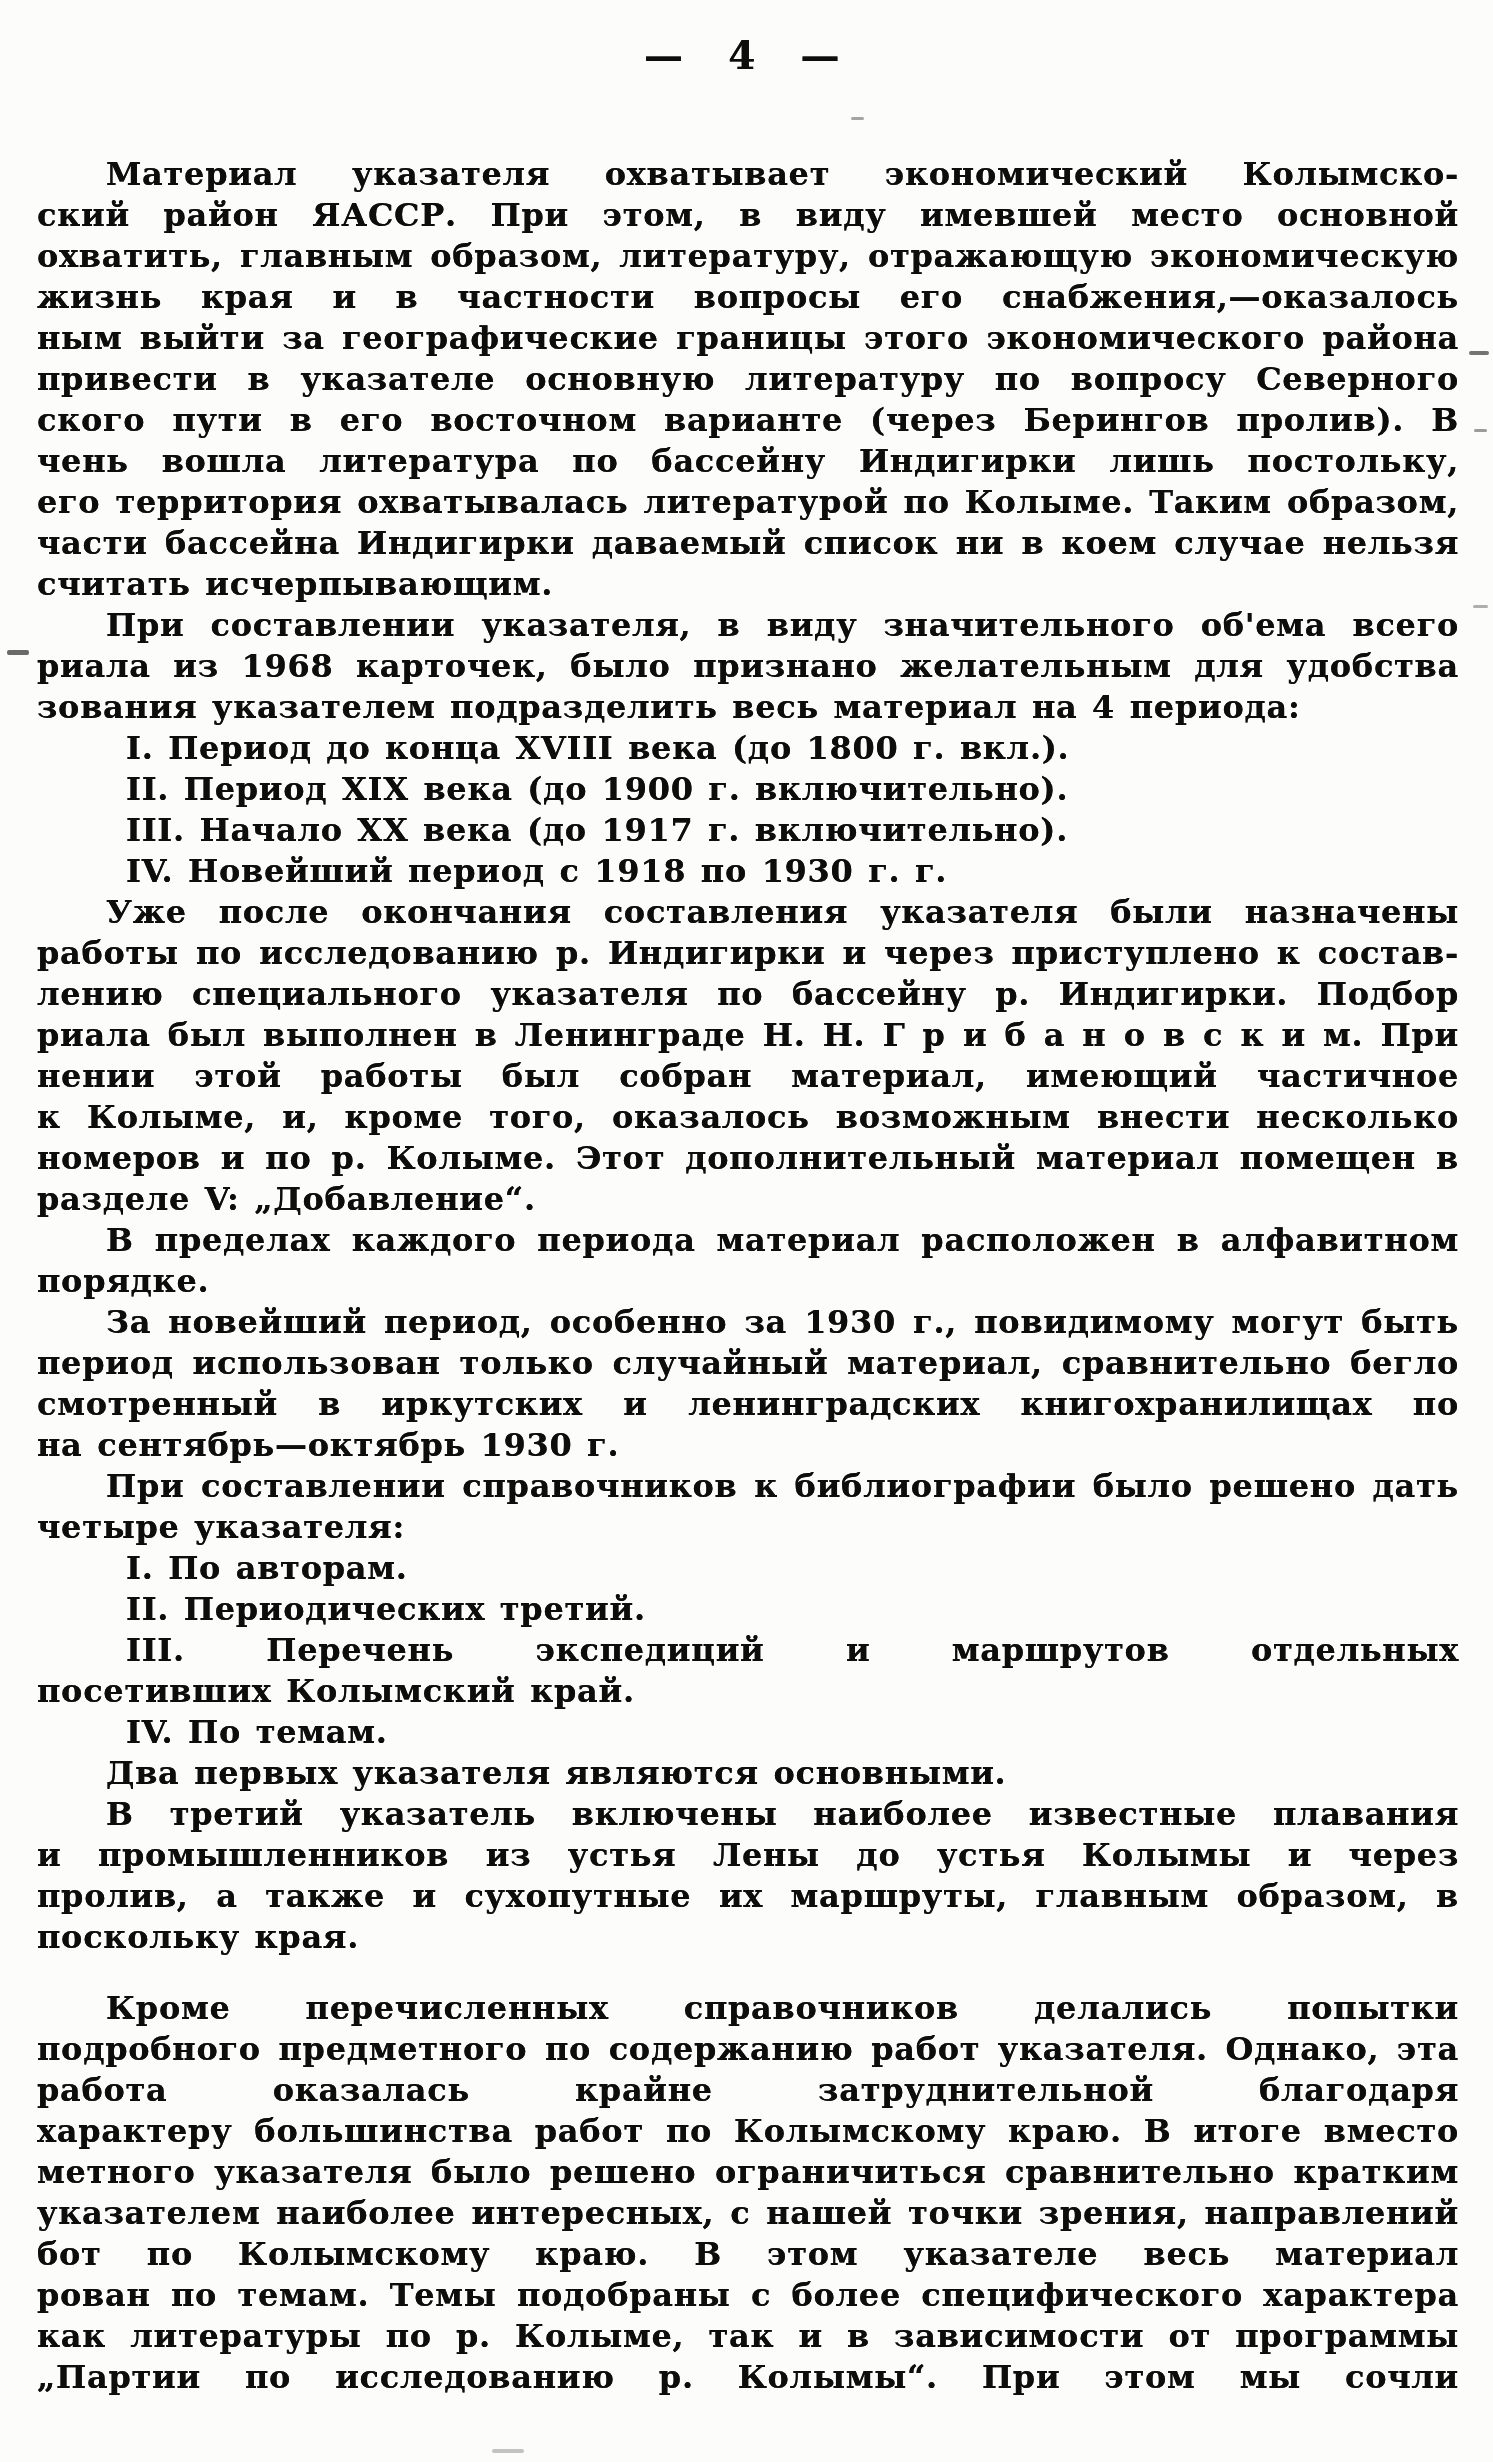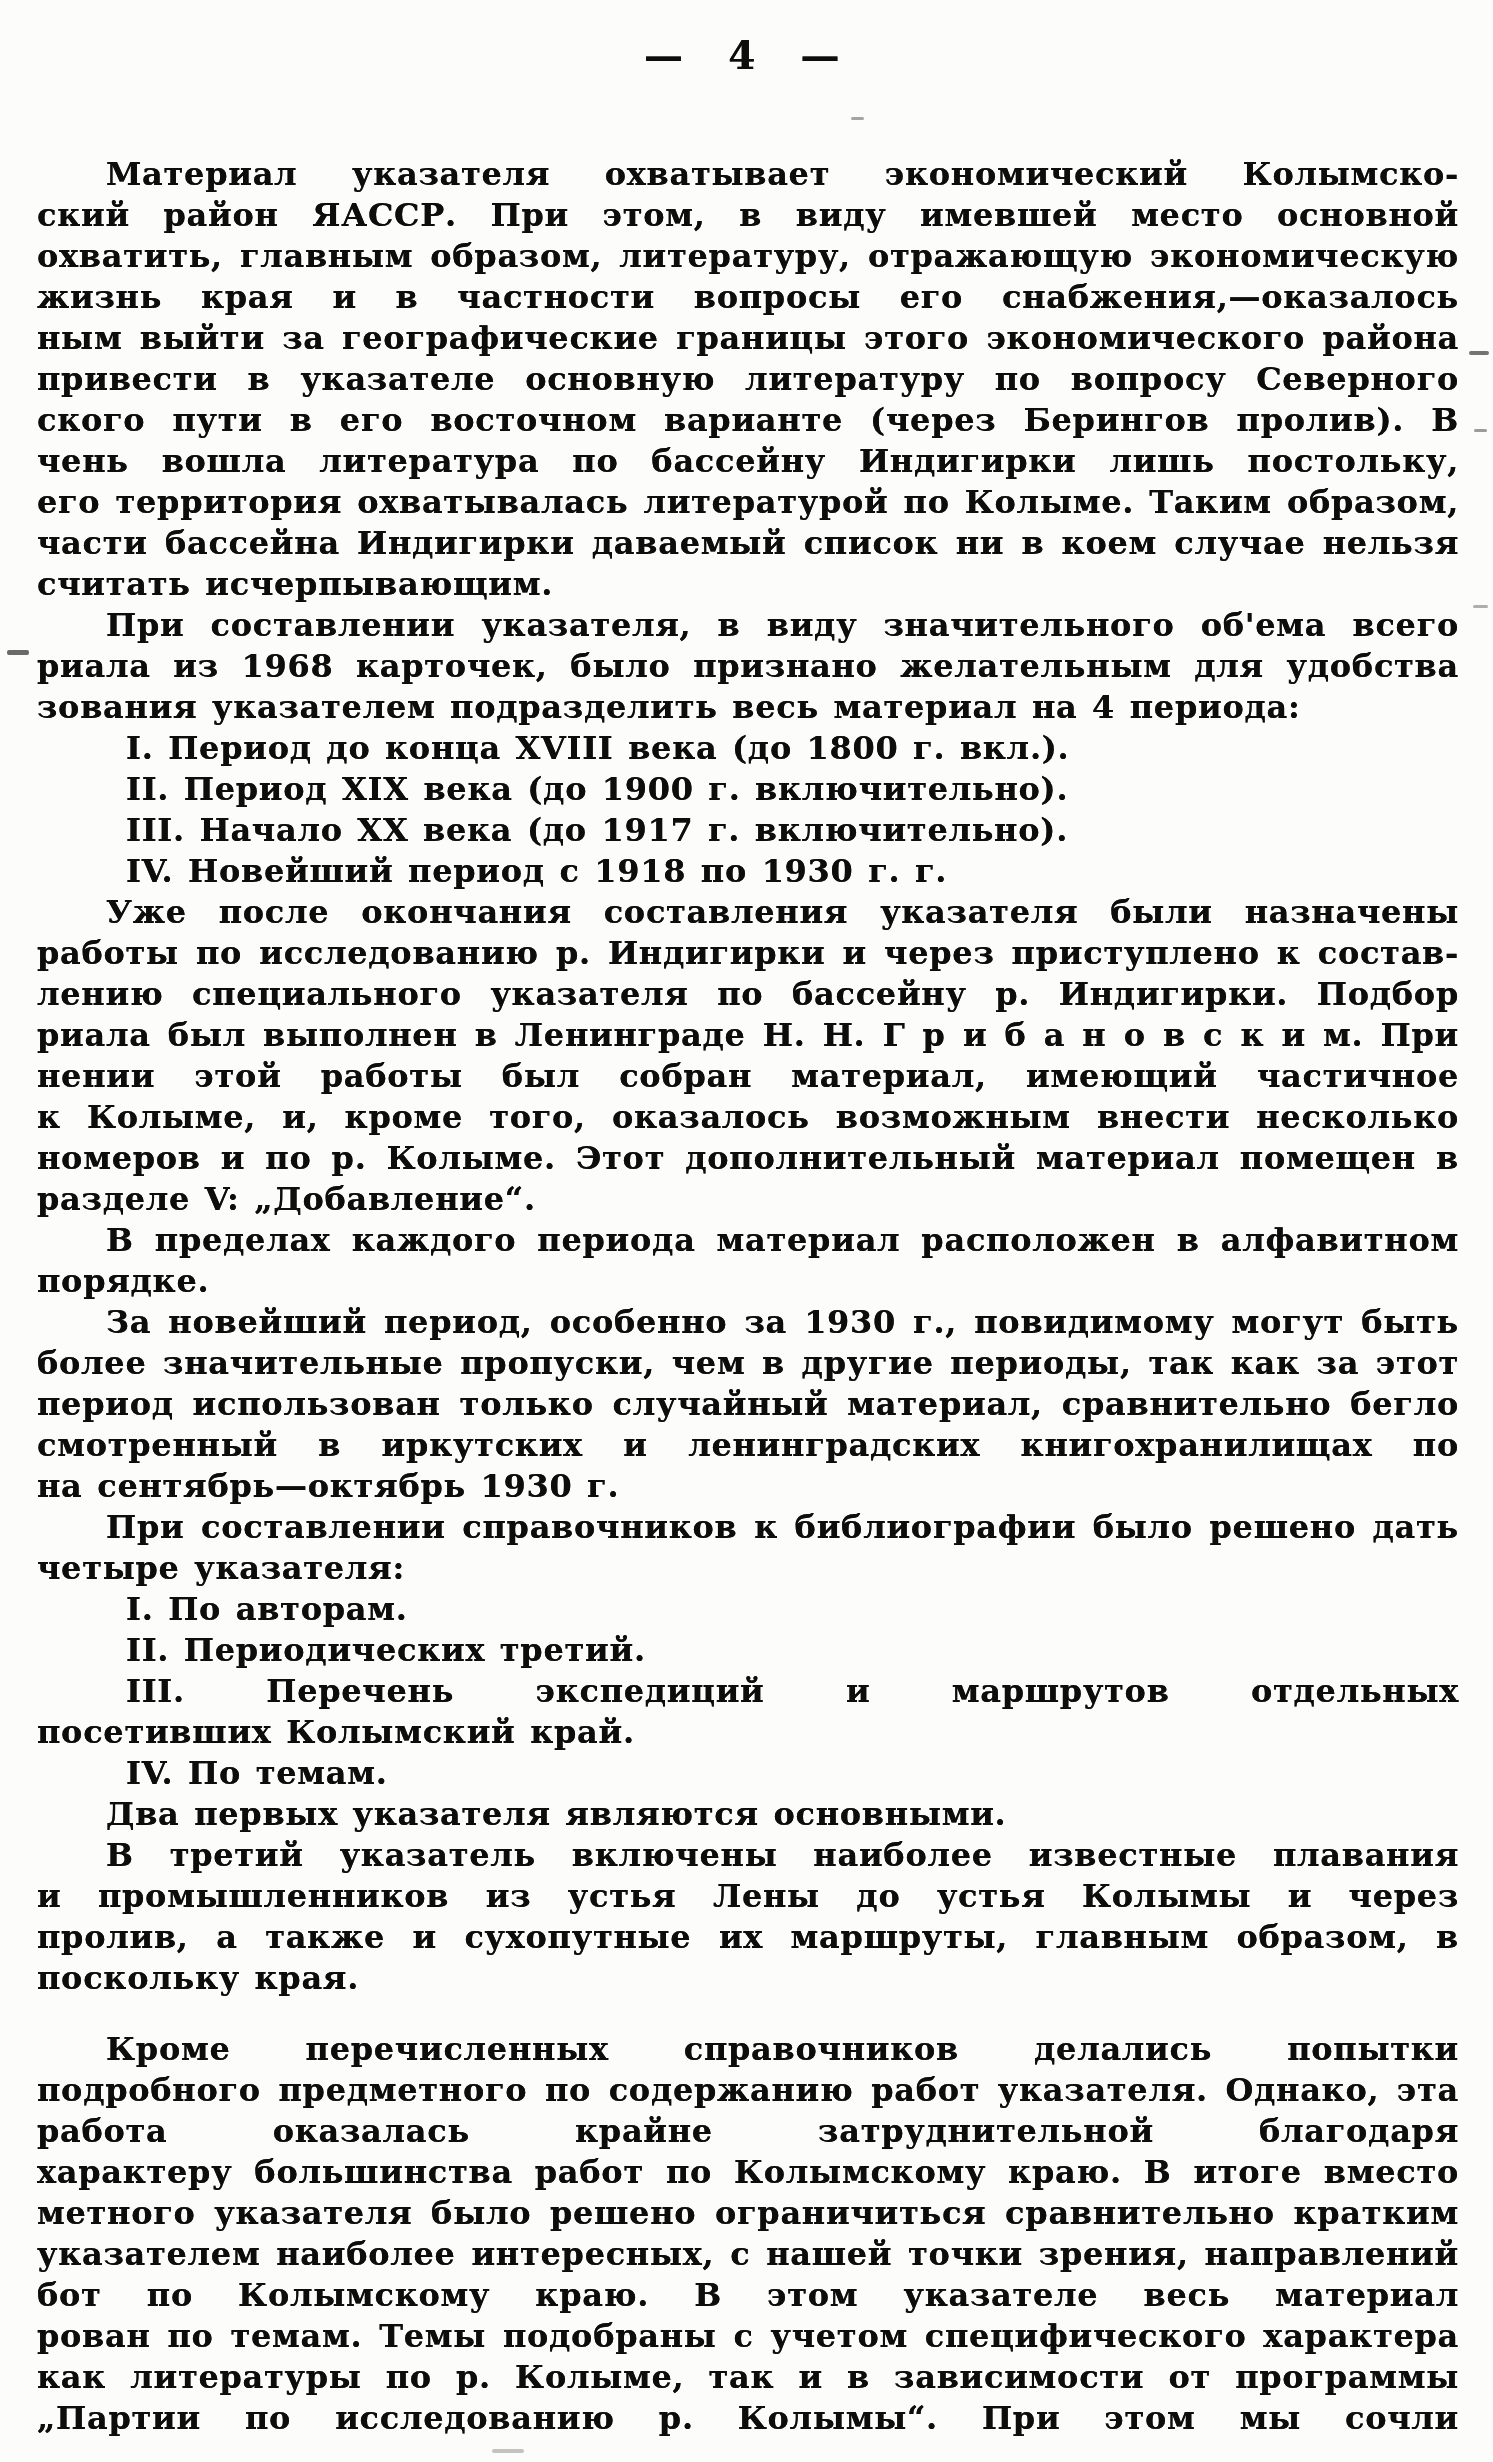--- a/index.html
+++ b/index.html
@@ -88,21 +88,20 @@
       <div class="line body">работы по исследованию р. Индигирки и через приступлено к состав-</div>
       <div class="line body">лению специального указателя по бассейну р. Индигирки. Подбор мате-</div>
       <div class="line body">риала был выполнен в Ленинграде Н. Н. Г р и б а н о в с к и м. При выпол-</div>
       <div class="line body">нении этой работы был собран материал, имеющий частичное отношение</div>
       <div class="line body">к Колыме, и, кроме того, оказалось возможным внести несколько новых</div>
       <div class="line body">номеров и по р. Колыме. Этот дополнительный материал помещен в</div>
       <div class="line last">разделе V: „Добавление“.</div>
       <div class="line first">В пределах каждого периода материал расположен в алфавитном</div>
       <div class="line last">порядке.</div>
       <div class="line first">За новейший период, особенно за 1930 г., повидимому могут быть</div>
-      <div class="line body">более значительные пропуски, чем в другие периоды, так как за этот</div>
       <div class="line body">период использован только случайный материал, сравнительно бегло про-</div>
       <div class="line body">смотренный в иркутских и ленинградских книгохранилищах по наличию</div>
       <div class="line last">на сентябрь—октябрь 1930 г.</div>
       <div class="line first">При составлении справочников к библиографии было решено дать</div>
       <div class="line last">четыре указателя:</div>
       <div class="line list">I. По авторам.</div>
       <div class="line list">II. Периодических третий.</div>
       <div class="line listfirst">III. Перечень экспедиций и маршрутов отдельных исследователей,</div>
       <div class="line last">посетивших Колымский край.</div>
       <div class="line list">IV. По темам.</div>
@@ -111,21 +110,21 @@
       <div class="line body">и промышленников из устья Лены до устья Колымы и через Берингов</div>
       <div class="line body">пролив, а также и сухопутные их маршруты, главным образом, в период</div>
       <div class="line last">поскольку края.</div>
       <div class="line first gap">Кроме перечисленных справочников делались попытки составления</div>
       <div class="line body">подробного предметного по содержанию работ указателя. Однако, эта</div>
       <div class="line body">работа оказалась крайне затруднительной благодаря энциклопедическому</div>
       <div class="line body">характеру большинства работ по Колымскому краю. В итоге вместо пред-</div>
       <div class="line body">метного указателя было решено ограничиться сравнительно кратким IV-м</div>
       <div class="line body">указателем наиболее интересных, с нашей точки зрения, направлений ра-</div>
       <div class="line body">бот по Колымскому краю. В этом указателе весь материал систематизи-</div>
-      <div class="line body">рован по темам. Темы подобраны с учетом специфического характера</div>
+      <div class="line body">рован по темам. Темы подобраны с более специфического характера</div>
       <div class="line body">как литературы по р. Колыме, так и в зависимости от программы работ</div>
       <div class="line body">„Партии по исследованию р. Колымы“. При этом мы сочли возможным</div>
     </div>
 
   <div class="artifact" style="left:7.4px;   top:650px;  width:22px; height:4.6px; opacity:.75;"></div>
   <div class="artifact" style="left:851px; top:117px;  width:13px; height:2.8px; opacity:.45;"></div>
   <div class="artifact" style="left:1469px;top:351px;  width:20.4px; height:3.7px; opacity:.7;"></div>
   <div class="artifact" style="left:1474px;top:429px;  width:13px; height:2.8px; opacity:.5;"></div>
   <div class="artifact" style="left:1473px;top:605px;  width:15px; height:2.8px; opacity:.4;"></div>
   <div class="artifact" style="left:492px; top:2449px; width:32px; height:3.7px; opacity:.3;"></div>

